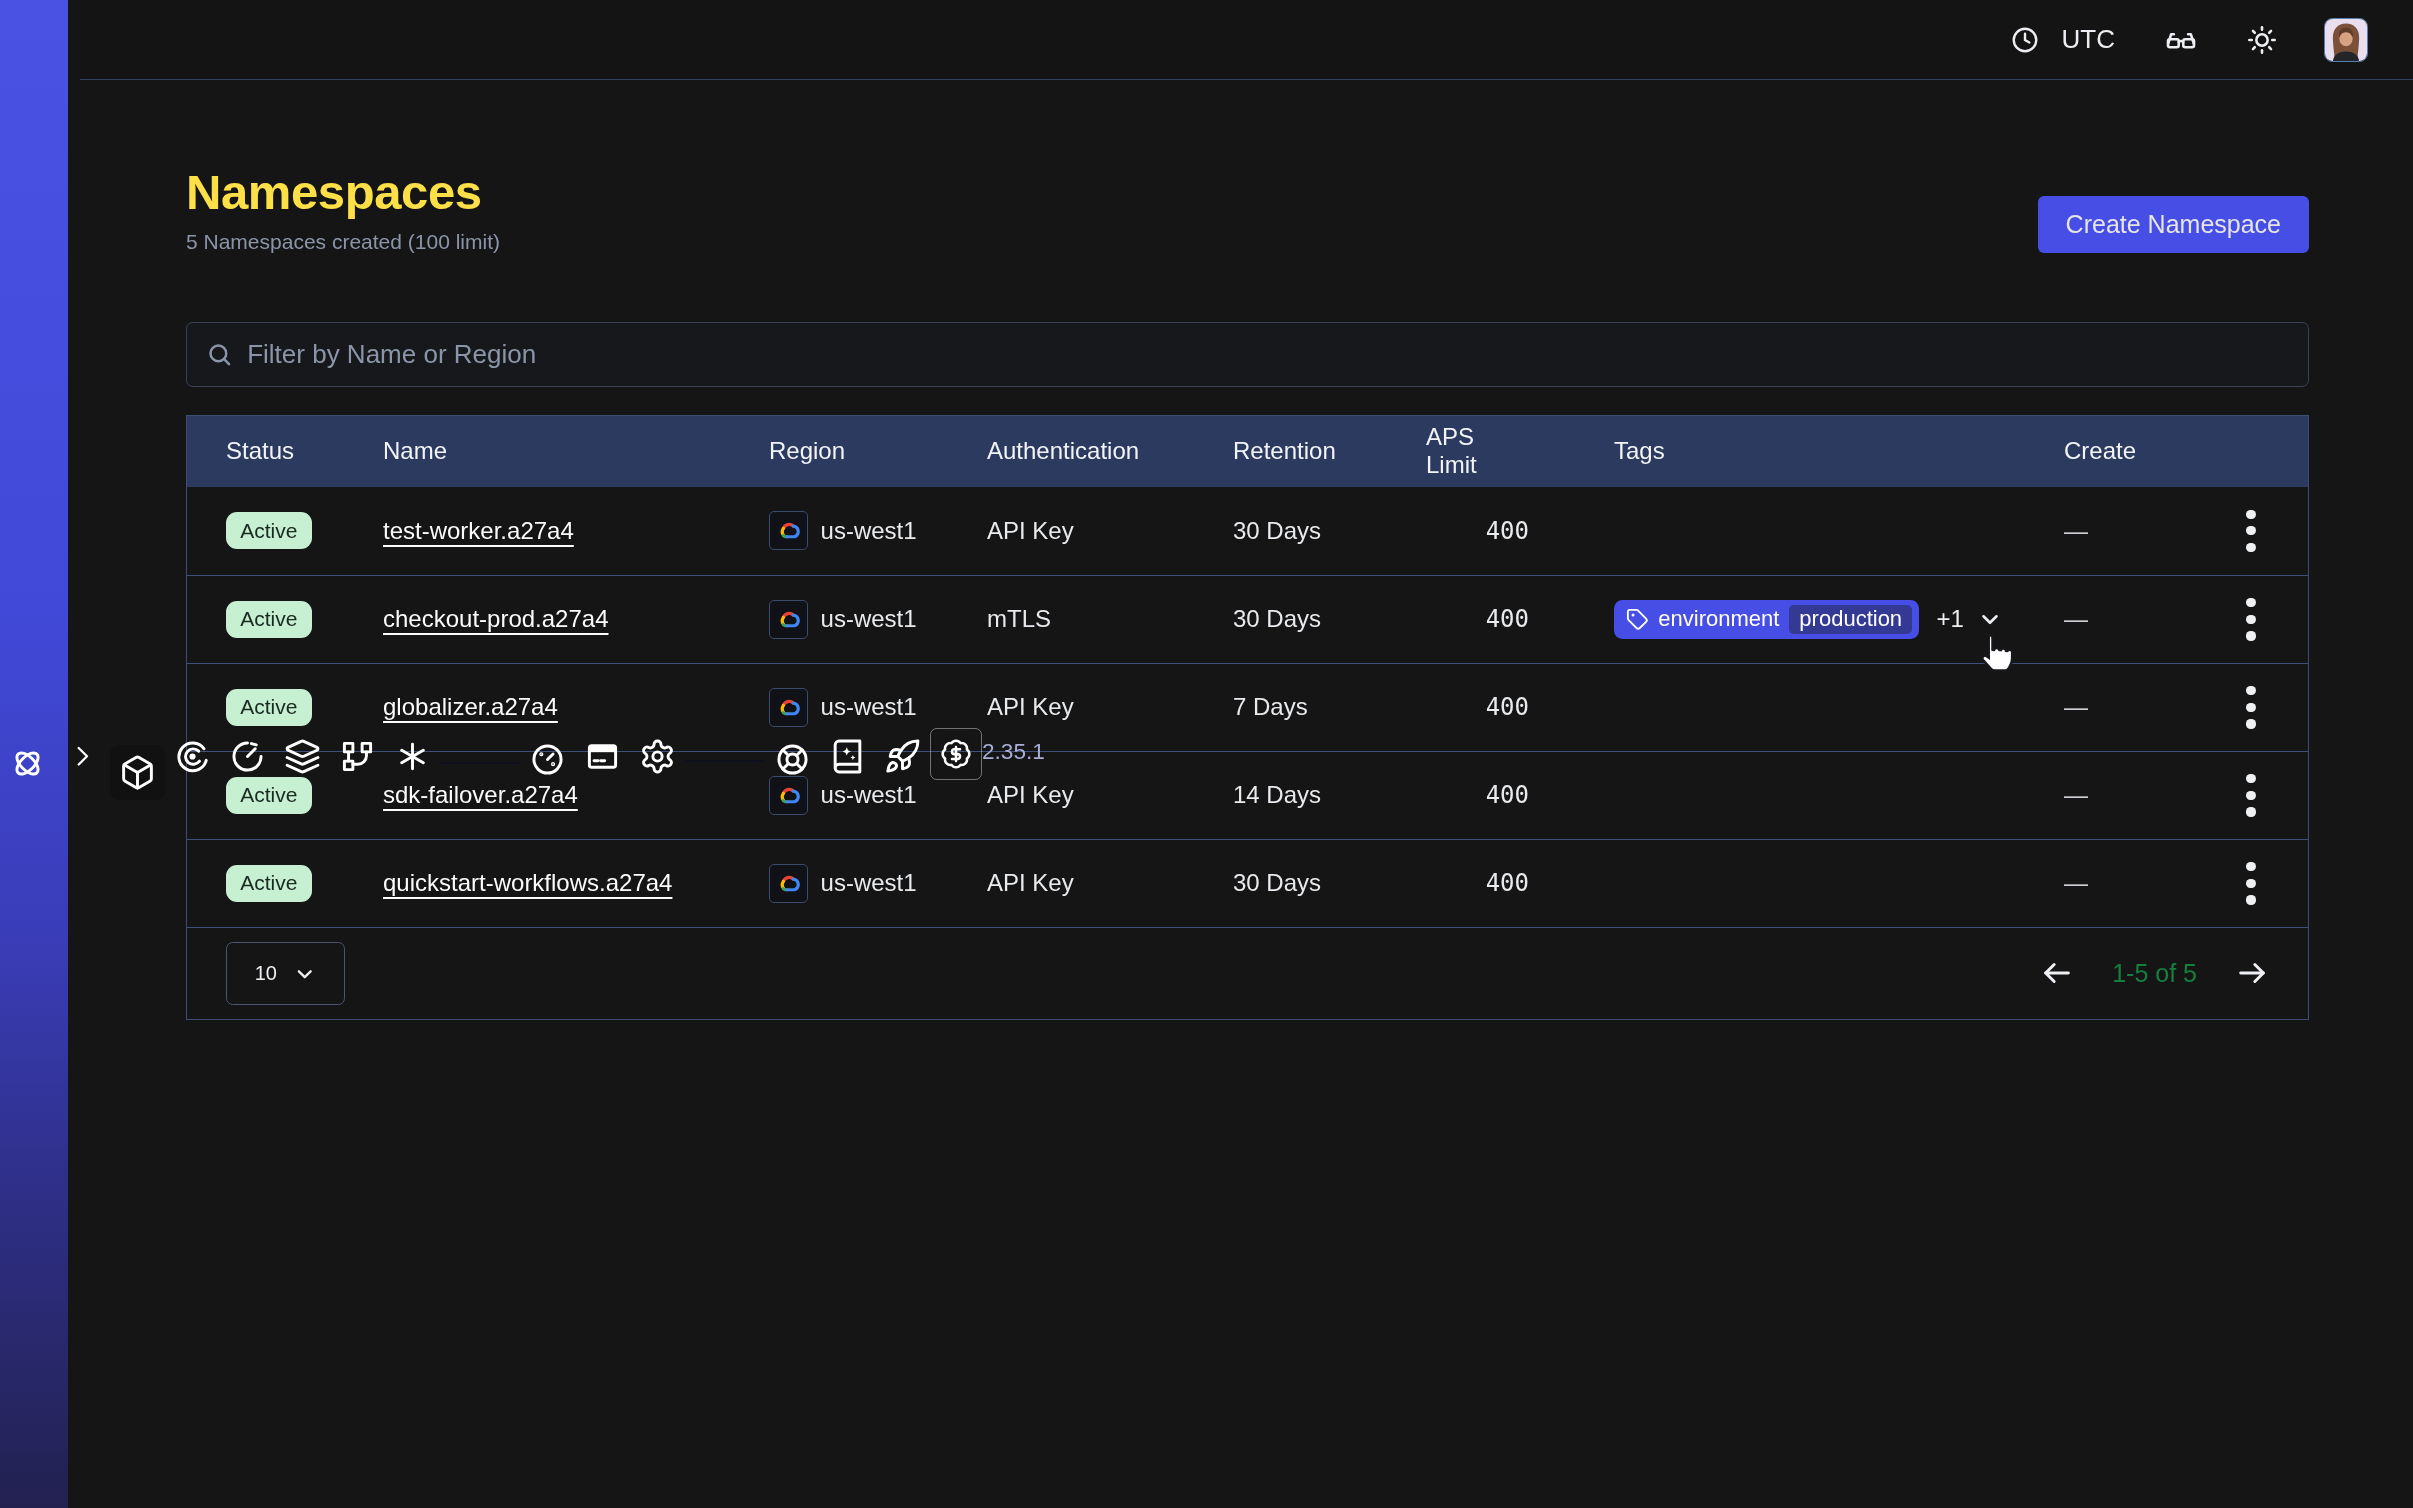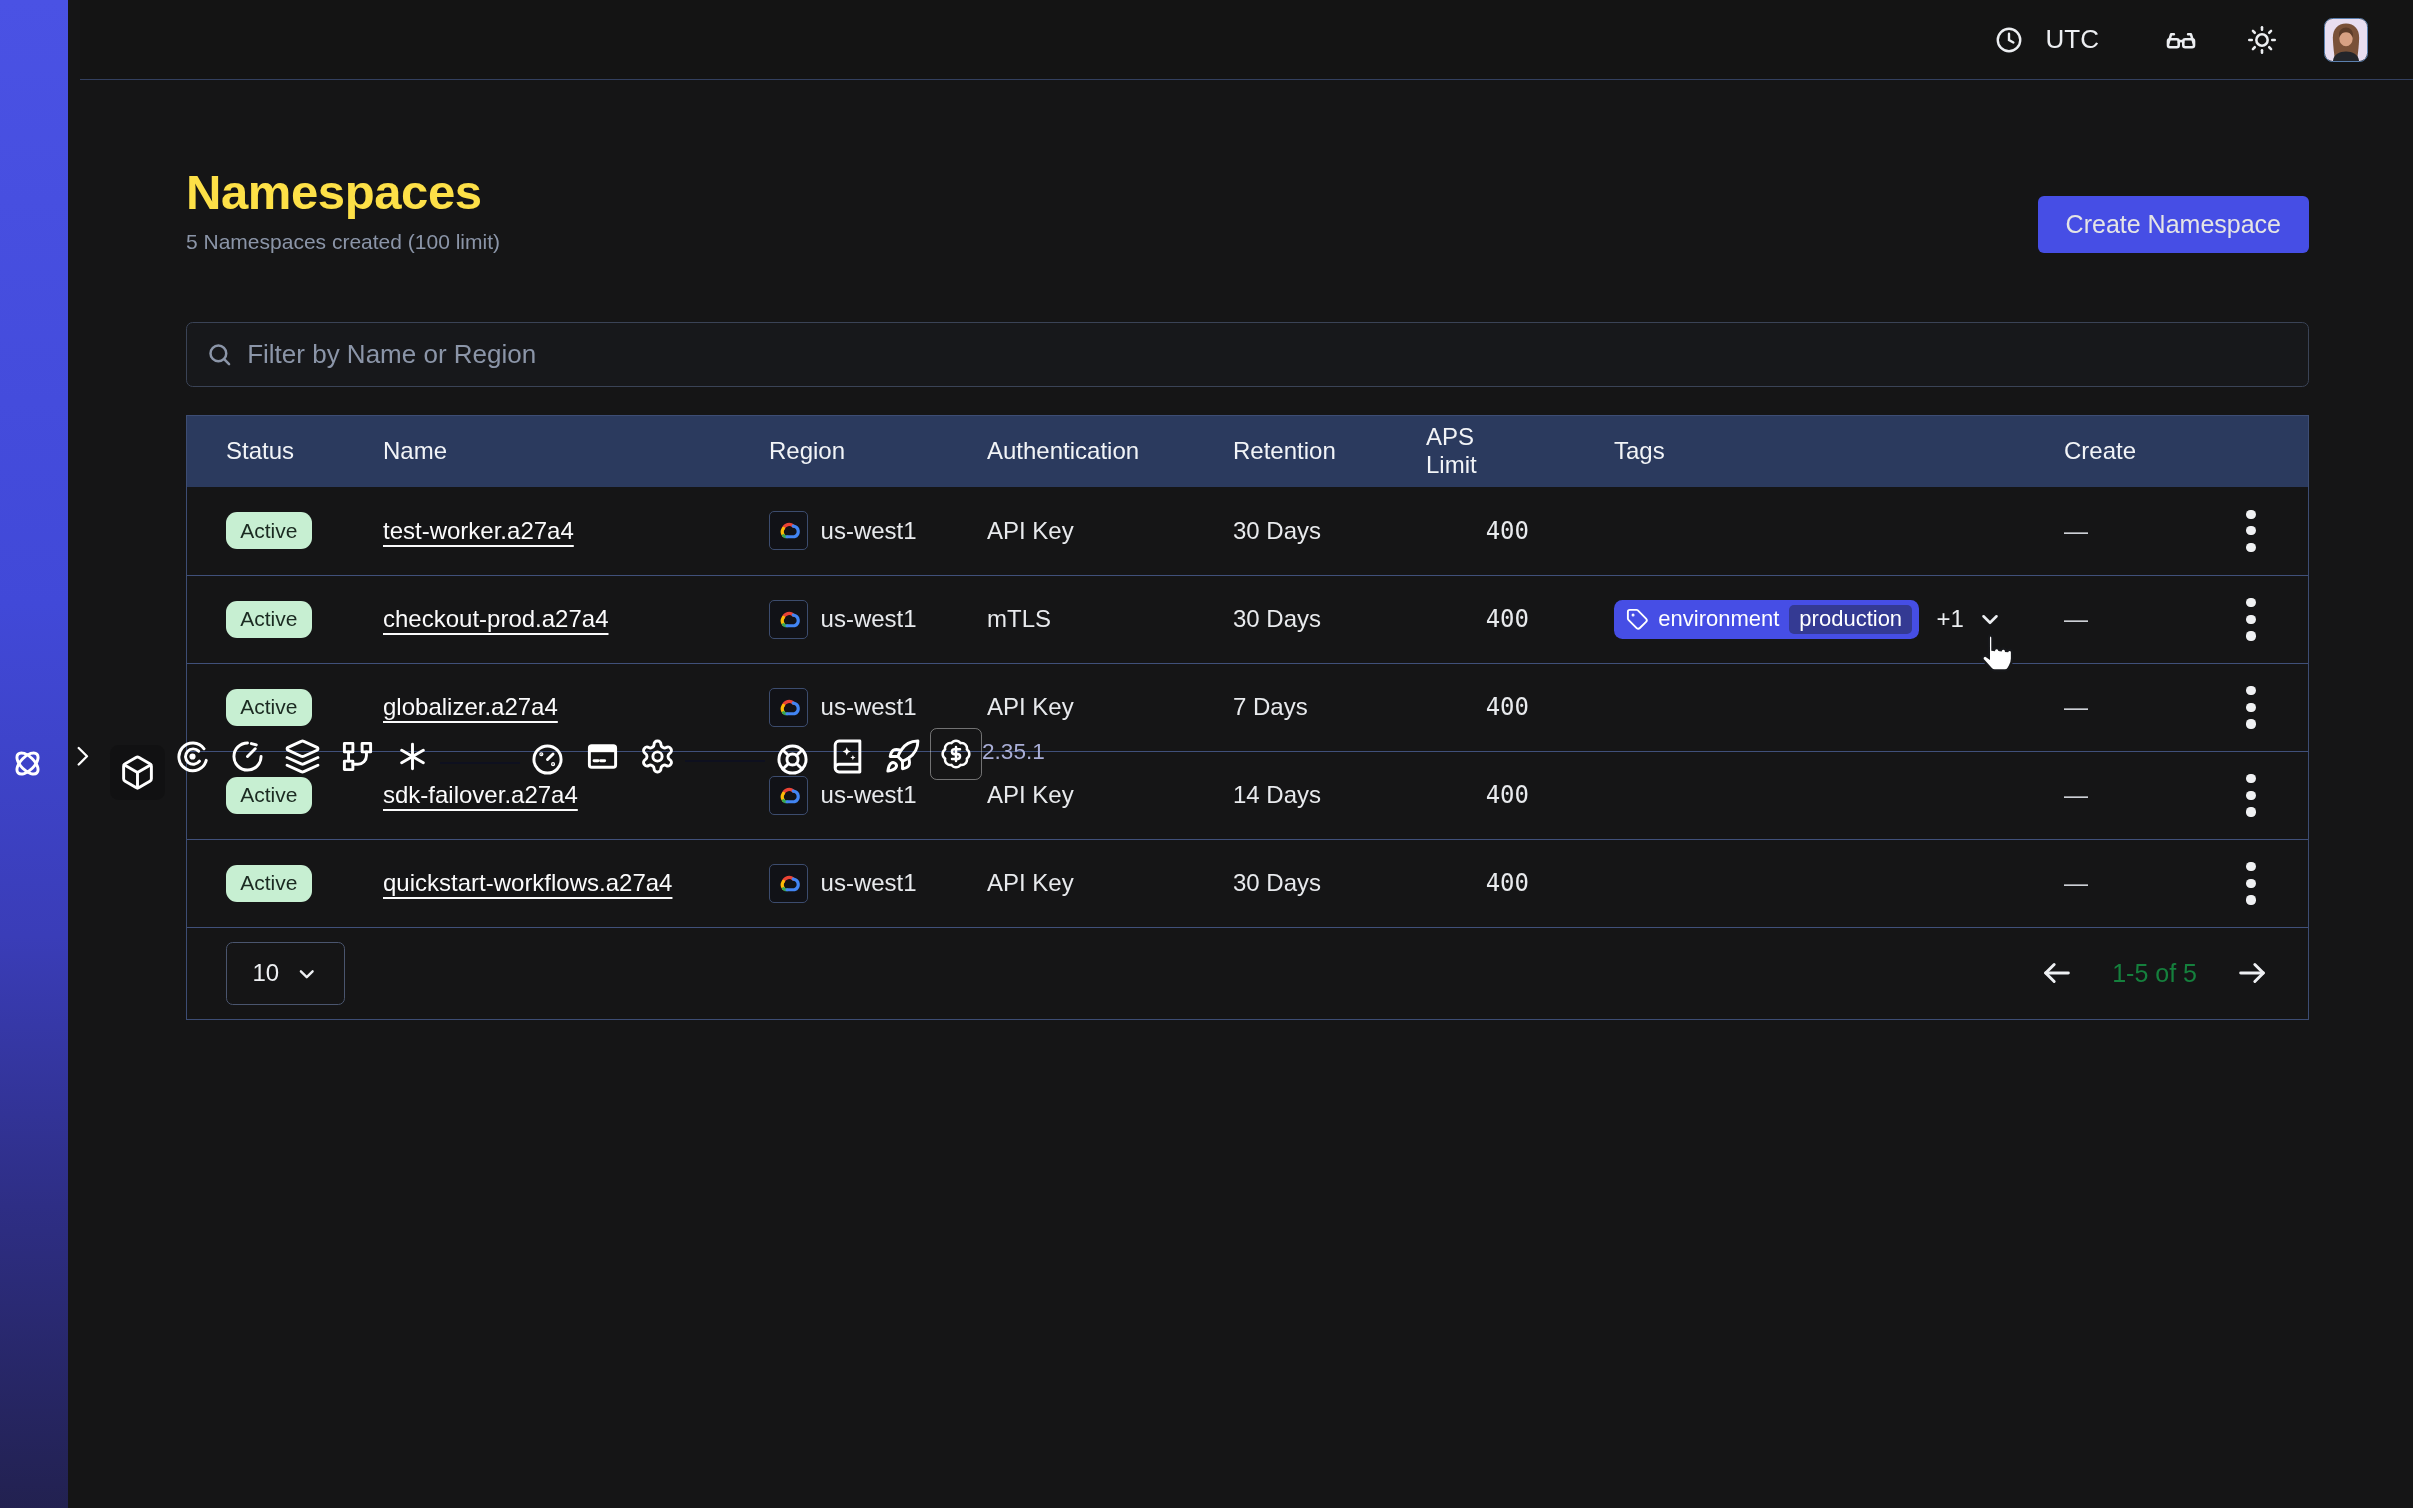--- a/index.html
+++ b/index.html
@@ -21,21 +21,21 @@
   .usage-tile { width:52px; height:52px; border:1.7px solid rgba(255,255,255,0.4); border-radius:6.7px;
     display:flex; align-items:center; justify-content:center; cursor:pointer; flex:none; }
   .usage-tile svg { width:32px; height:32px; stroke:#fff; fill:none; stroke-width:1.9;
     stroke-linecap:round; stroke-linejoin:round; }
   .version { color:#a9aed6; font-size:22.6px; margin:13.4px 0 17px; }
 
   
   .topbar { position:absolute; left:80px; right:0; top:0; height:80px; background:#141414;
     border-bottom:1.7px solid #33405f; display:flex; align-items:center; justify-content:flex-end;
     padding-right:45px; z-index:4; }
-  .tz { display:flex; align-items:center; gap:22px; cursor:pointer; margin-right:65px; }
+  .tz { display:flex; align-items:center; gap:22px; cursor:pointer; margin-right:49px; }
   .tz svg { width:30px; height:30px; stroke:#eceef1; fill:none; stroke-width:1.9; stroke-linecap:round; }
   .tz span { color:#eceef1; font-size:26px; }
   .icon-btn { cursor:pointer; display:flex; align-items:center; justify-content:center; }
   .icon-btn svg { width:34px; height:34px; stroke:#eceef1; fill:none; stroke-width:1.8; stroke-linecap:round; stroke-linejoin:round; }
   .avatar { width:44px; height:44px; border-radius:8.4px; border:1.7px solid #5b80ae; overflow:hidden;
     margin-left:45px; cursor:pointer; }
   .avatar svg { width:100%; height:100%; display:block; }
 
   
   .main { position:absolute; left:80px; top:80px; right:0; bottom:0; padding:0 104px 0 106px; }
@@ -82,21 +82,21 @@
   .tag-val { background:#343a93; border-radius:5px; color:#fff; font-size:22px; height:29px;
     display:inline-flex; align-items:center; padding:0 10px; }
   .tag-more { color:#eceef1; font-size:24px; margin-left:17.6px; }
   .tag-chevron { margin-left:13.4px; cursor:pointer; display:flex; }
   .tag-chevron svg { width:26px; height:26px; stroke:#eceef1; fill:none; stroke-width:2.4; stroke-linecap:round; stroke-linejoin:round; }
 
   .tfoot { border-top:1.7px solid #40507a; height:92px; display:flex; align-items:center;
     justify-content:space-between; padding:0 39px; }
   .page-size { width:119px; height:63px; border:1.7px solid #4a556e; border-radius:6.7px; display:flex;
     align-items:center; justify-content:center; gap:16px; cursor:pointer; }
-  .page-size span { color:#eef0f3; font-size:24px; }
+  .page-size span { color:#eef0f3; font-size:20px; }
   .page-size svg { width:23.5px; height:23.5px; stroke:#eef0f3; fill:none; stroke-width:2.4; stroke-linecap:round; stroke-linejoin:round; }
   .pager { display:flex; align-items:center; gap:38px; }
   .pager .arrow { cursor:pointer; display:flex; }
   .pager .arrow svg { width:34px; height:34px; stroke:#eef0f3; fill:none; stroke-width:2.1; stroke-linecap:round; stroke-linejoin:round; }
   .pager .range { color:#15803d; font-size:25px; }
 
   .cursor { position:absolute; left:1971px; top:630px; width:44px; height:44px; z-index:50; pointer-events:none; }
 </style>
 </head>
 <body>

